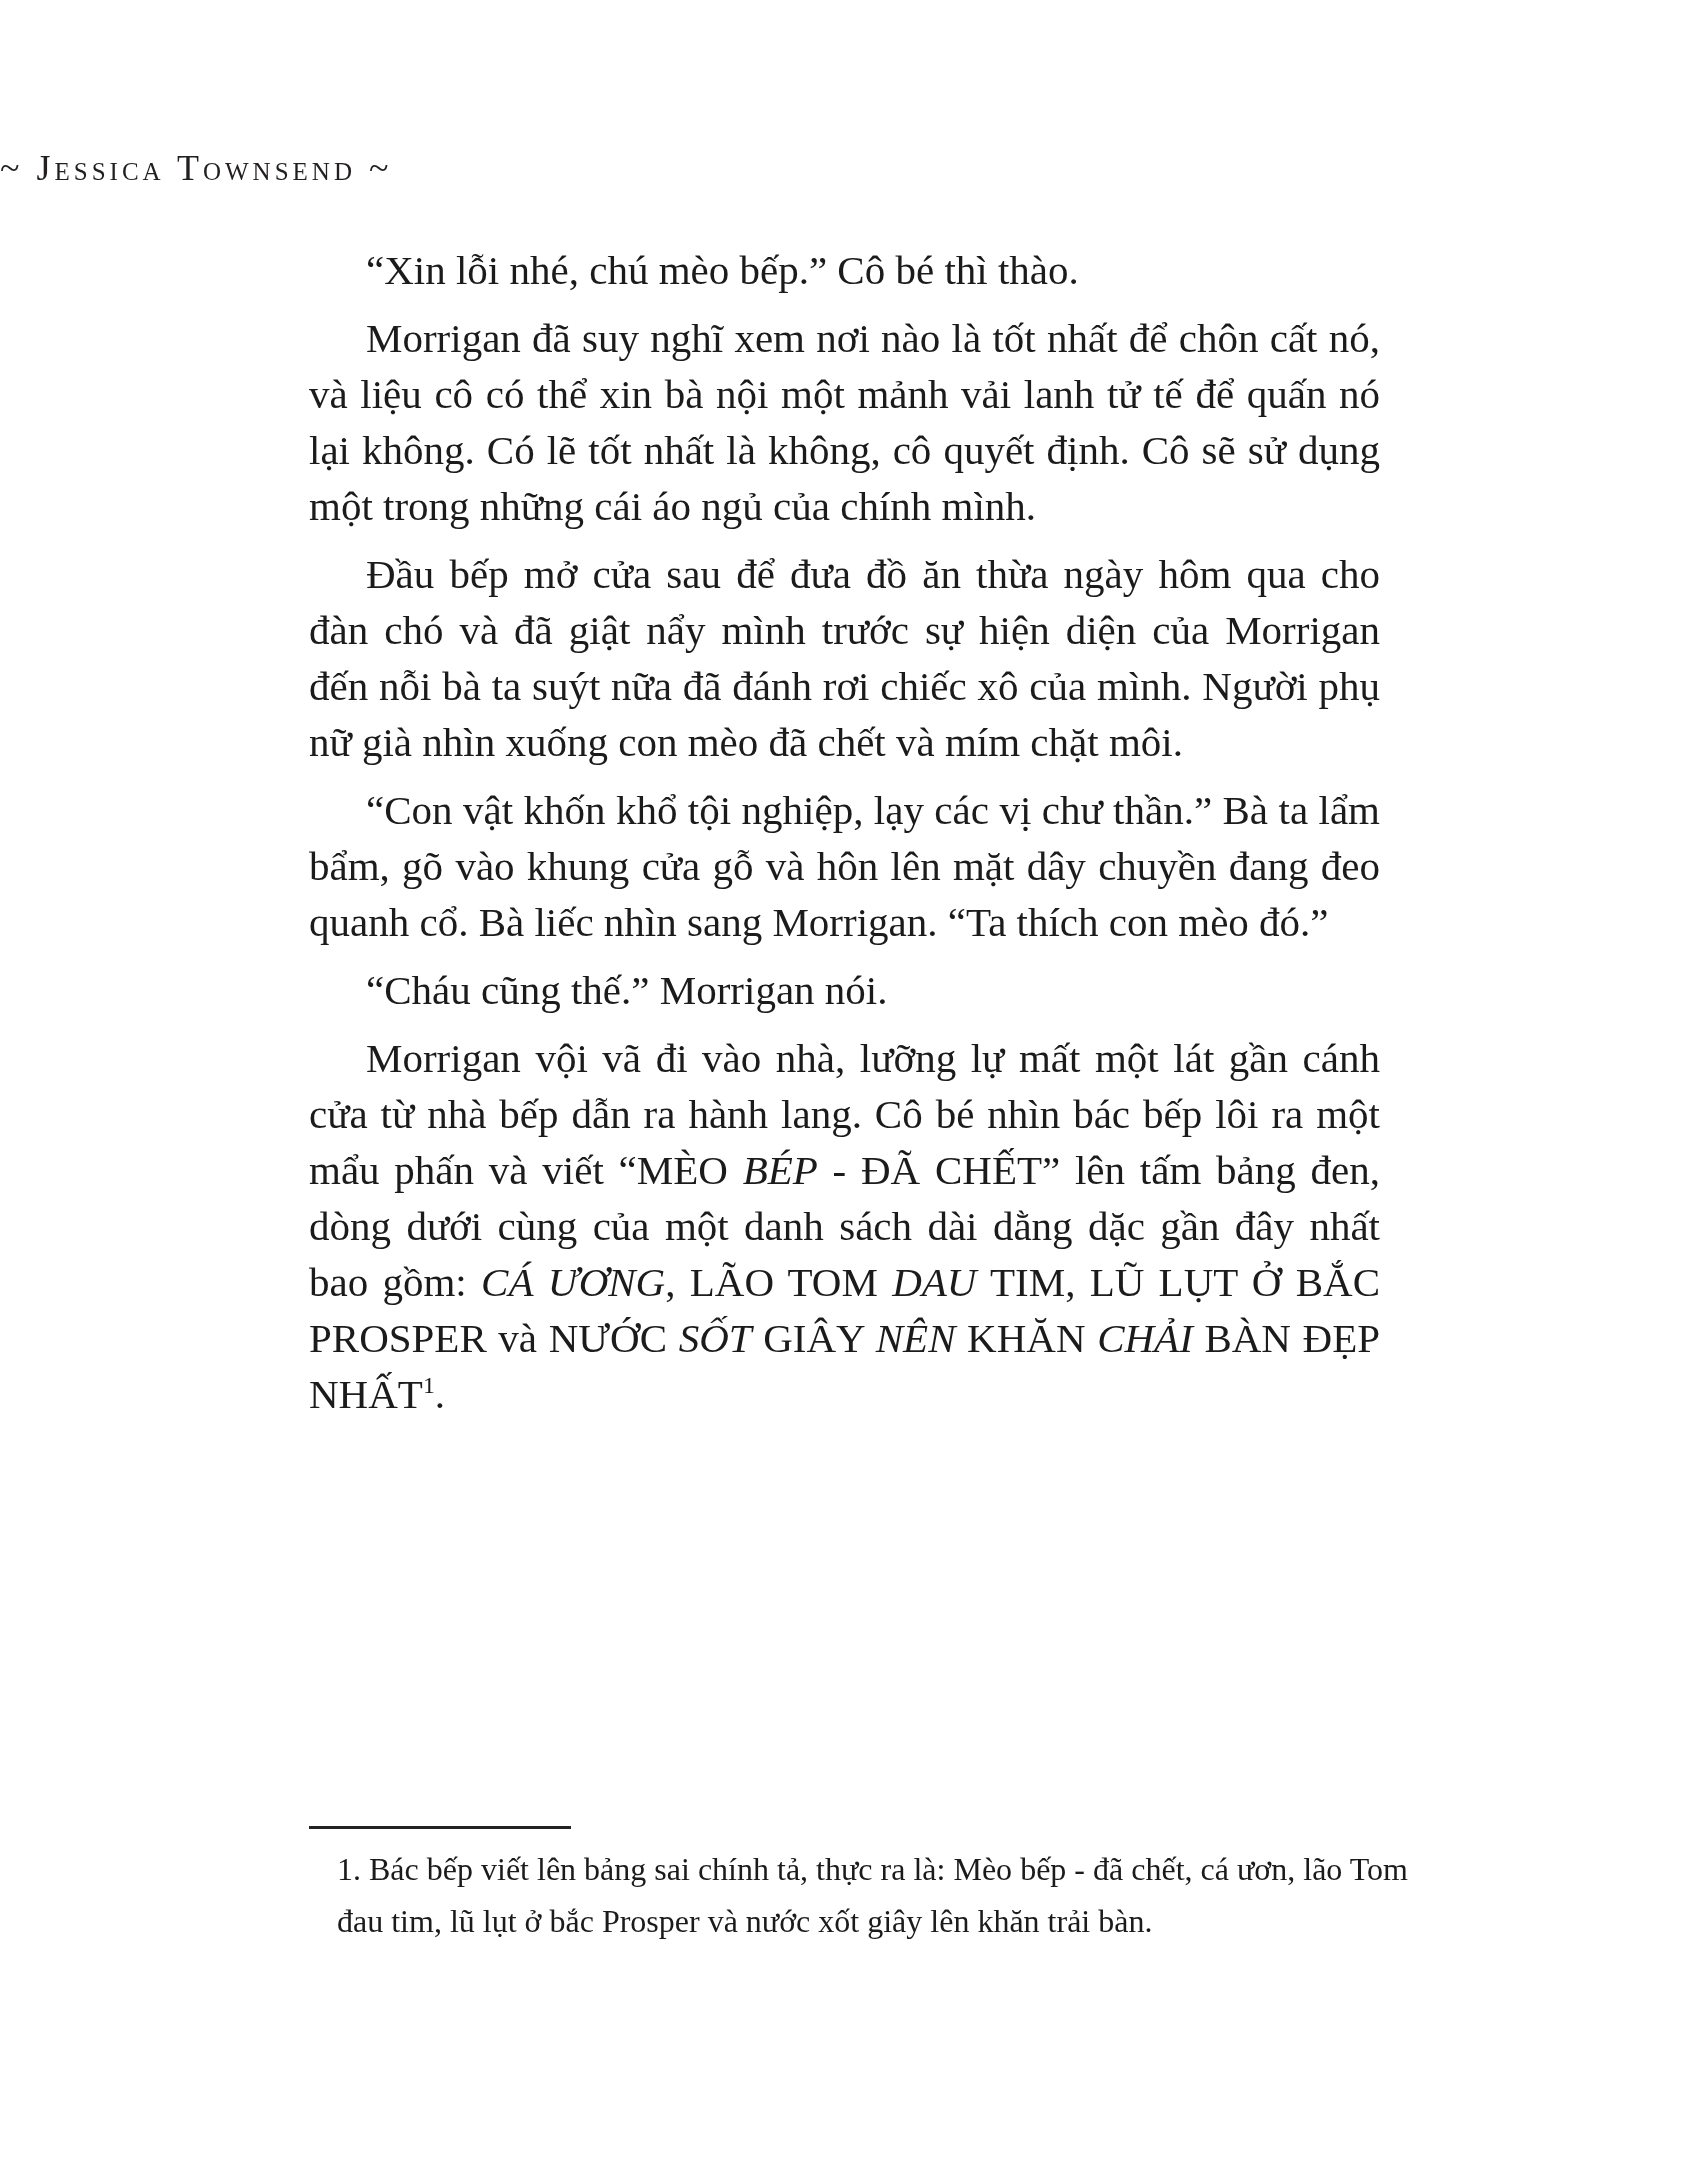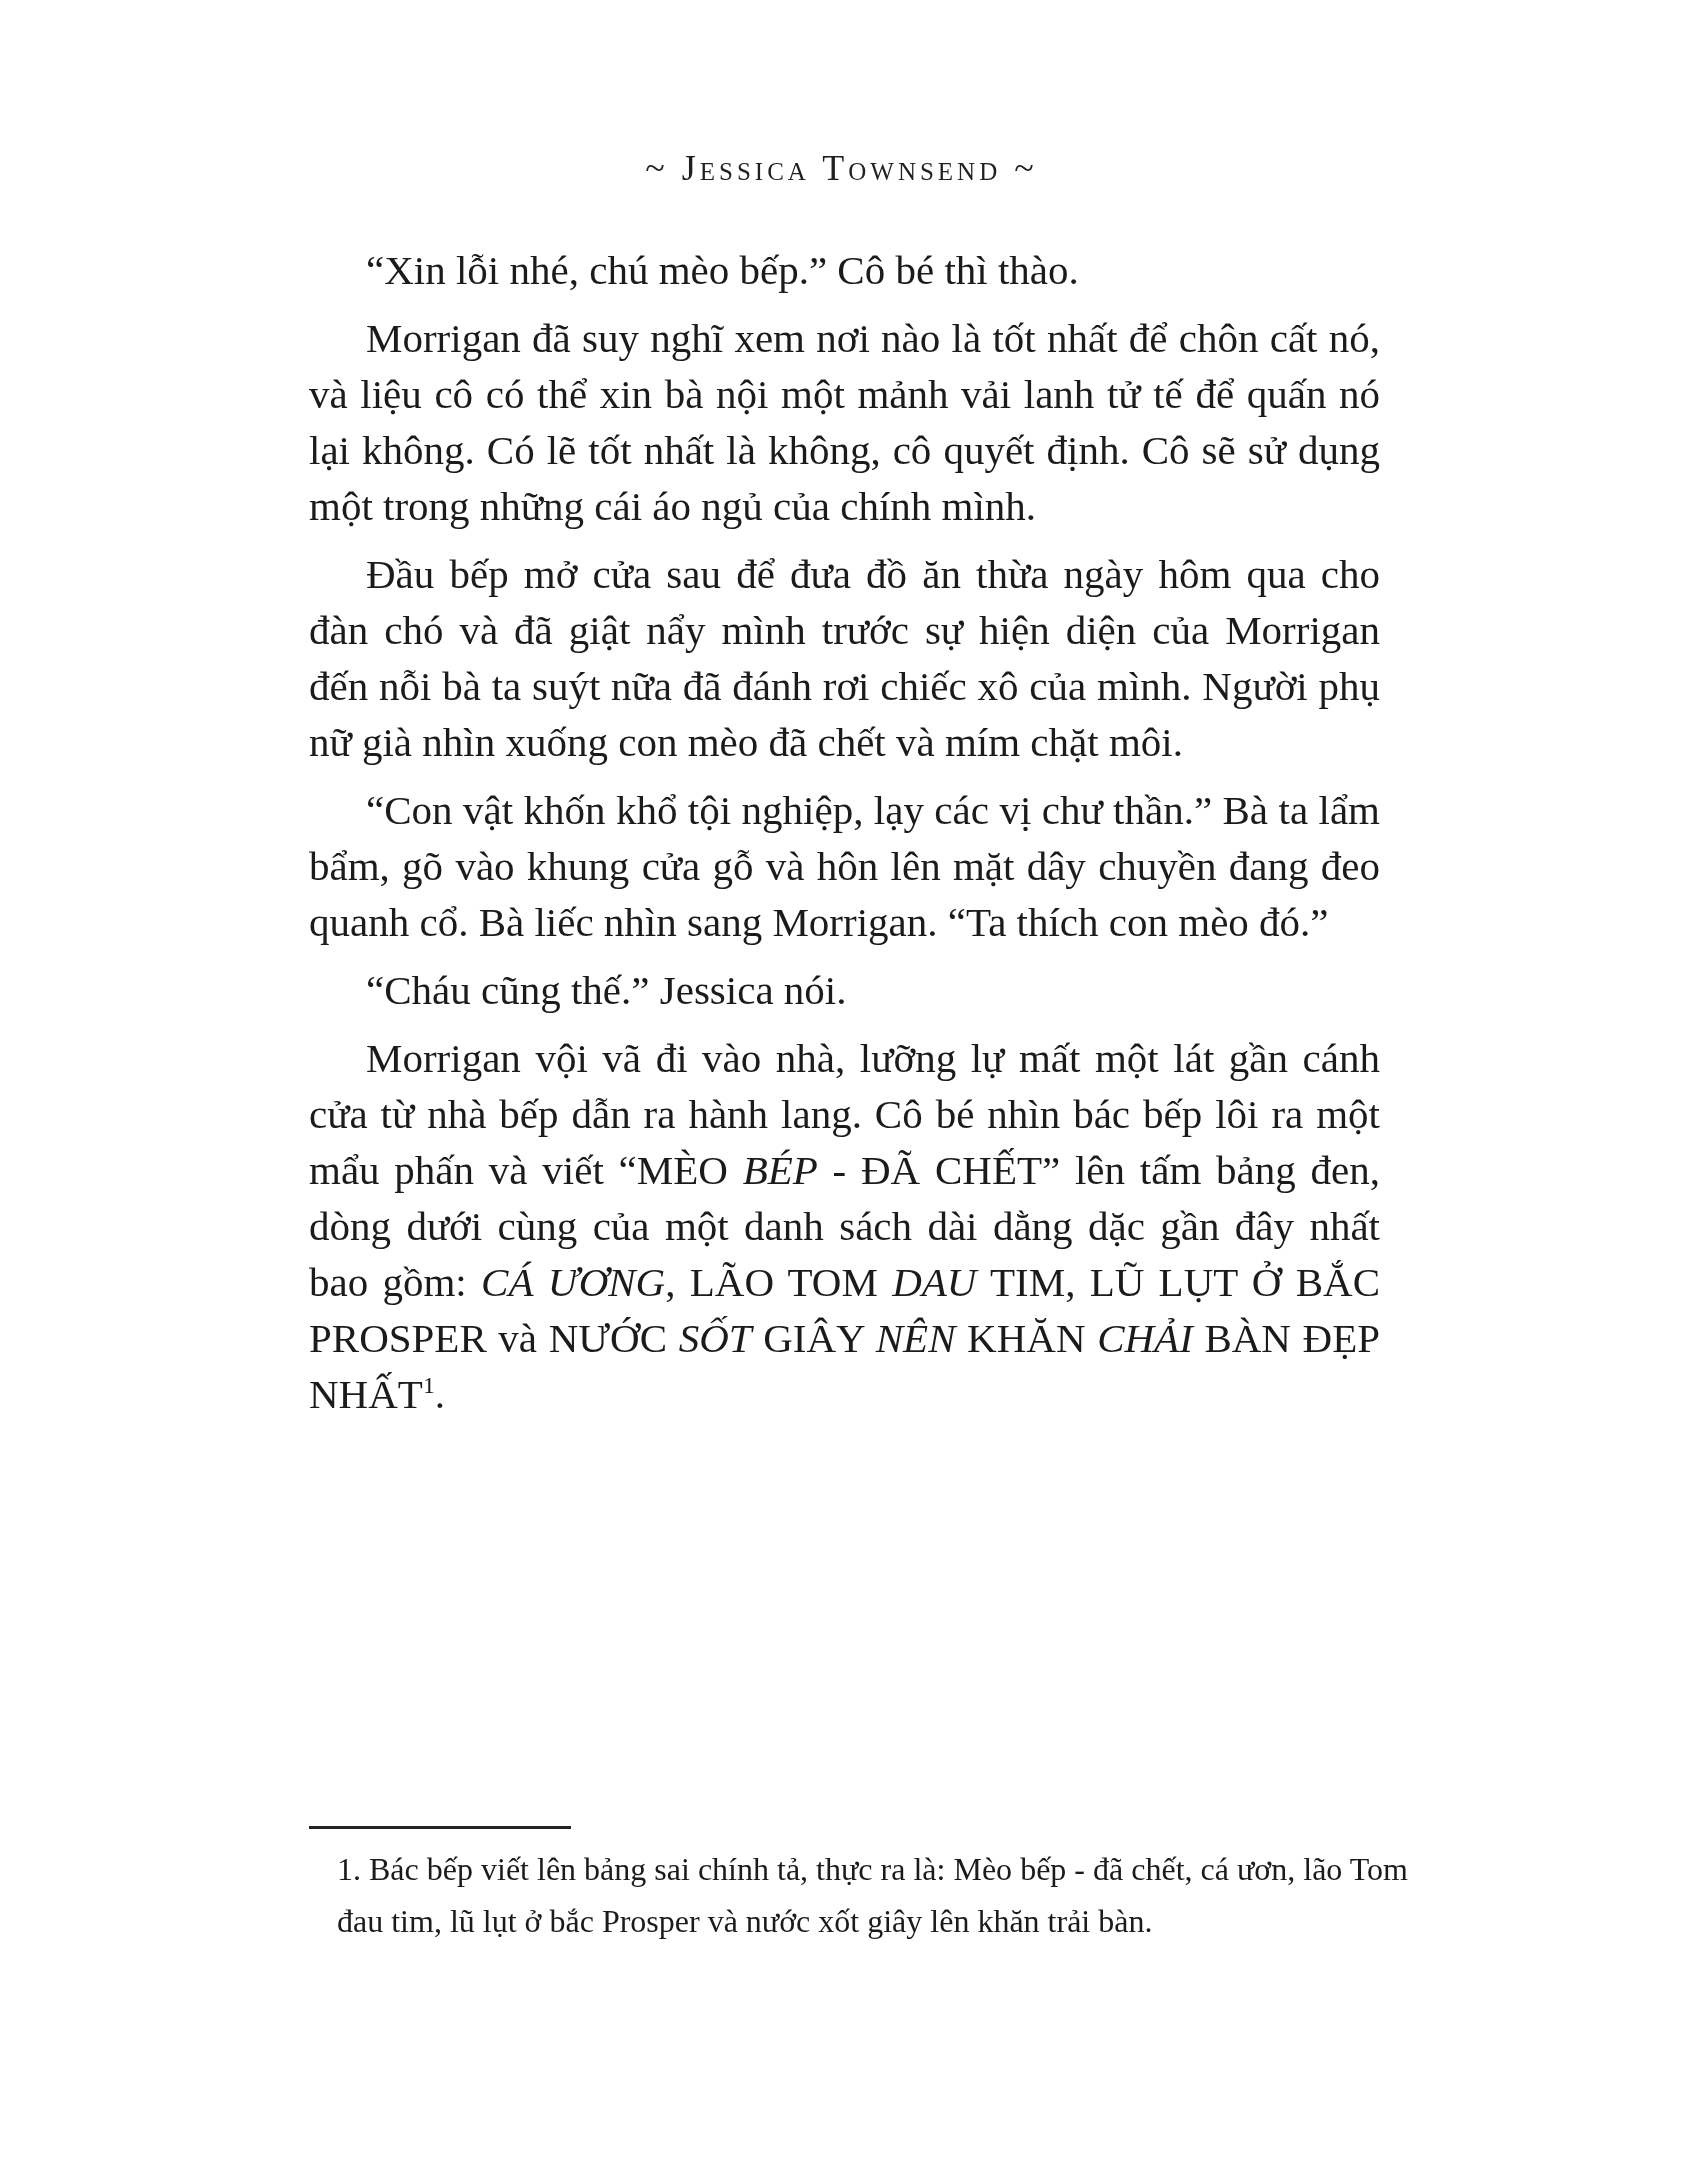--- a/index.html
+++ b/index.html
@@ -14,21 +14,20 @@
     background: #ffffff;
     color: #1b1b1b;
     font-family: "Liberation Serif", "DejaVu Serif", serif;
     overflow: hidden;
   }
   .running-head {
     position: absolute;
     top: 147px;
     left: 0;
     width: 100%;
-    text-align: center;
     font-variant: small-caps;
     font-size: 36px;
     letter-spacing: 4px;
     color: #231f20;
     white-space: nowrap;
   }
   .body-text {
     position: absolute;
     top: 234px;
     left: 309px;
@@ -82,21 +81,21 @@
 
 <div class="page">
 
   <div class="running-head">~ Jessica Townsend ~</div>
 
   <div class="body-text">
     <p><span>“Xin lỗi nhé, chú mèo bếp.” Cô bé thì thào.</span></p>
     <p><span>Morrigan đã suy nghĩ xem nơi nào là tốt nhất để chôn cất nó, và liệu cô có thể xin bà nội một mảnh vải lanh tử tế để quấn nó lại không. Có lẽ tốt nhất là không, cô quyết định. Cô sẽ sử dụng một trong những cái áo ngủ của chính mình.</span></p>
     <p><span>Đầu bếp mở cửa sau để đưa đồ ăn thừa ngày hôm qua cho đàn chó và đã giật nẩy mình trước sự hiện diện của Morrigan đến nỗi bà ta suýt nữa đã đánh rơi chiếc xô của mình. Người phụ nữ già nhìn xuống con mèo đã chết và mím chặt môi.</span></p>
     <p><span>“Con vật khốn khổ tội nghiệp, lạy các vị chư thần.” Bà ta lẩm bẩm, gõ vào khung cửa gỗ và hôn lên mặt dây chuyền đang đeo quanh cổ. Bà liếc nhìn sang Morrigan. “Ta thích con mèo đó.”</span></p>
-    <p><span>“Cháu cũng thế.” Jessica nói.</span></p>
+    <p><span>“Cháu cũng thế.” Morrigan nói.</span></p>
     <p><span>Morrigan vội vã đi vào nhà, lưỡng lự mất một lát gần cánh cửa từ nhà bếp dẫn ra hành lang. Cô bé nhìn bác bếp lôi ra một mẩu phấn và viết “MÈO </span><i>BÉP</i><span> - ĐÃ CHẾT” lên tấm bảng đen, dòng dưới cùng của một danh sách dài dằng dặc gần đây nhất bao gồm: </span><i>CÁ ƯƠNG</i><span>, LÃO TOM </span><i>DAU</i><span> TIM, LŨ LỤT Ở BẮC PROSPER và NƯỚC </span><i>SỐT</i><span> GIÂY </span><i>NÊN</i><span> KHĂN </span><i>CHẢI</i><span> BÀN ĐẸP NHẤT</span><sup>1</sup><span>.</span></p>
   </div>
 
   <div class="footnote-rule"></div>
 
   <div class="footnote">1. Bác bếp viết lên bảng sai chính tả, thực ra là: Mèo bếp - đã chết, cá ươn, lão Tom đau tim, lũ lụt ở bắc Prosper và nước xốt giây lên khăn trải bàn.</div>
 
 
 </div>
 

